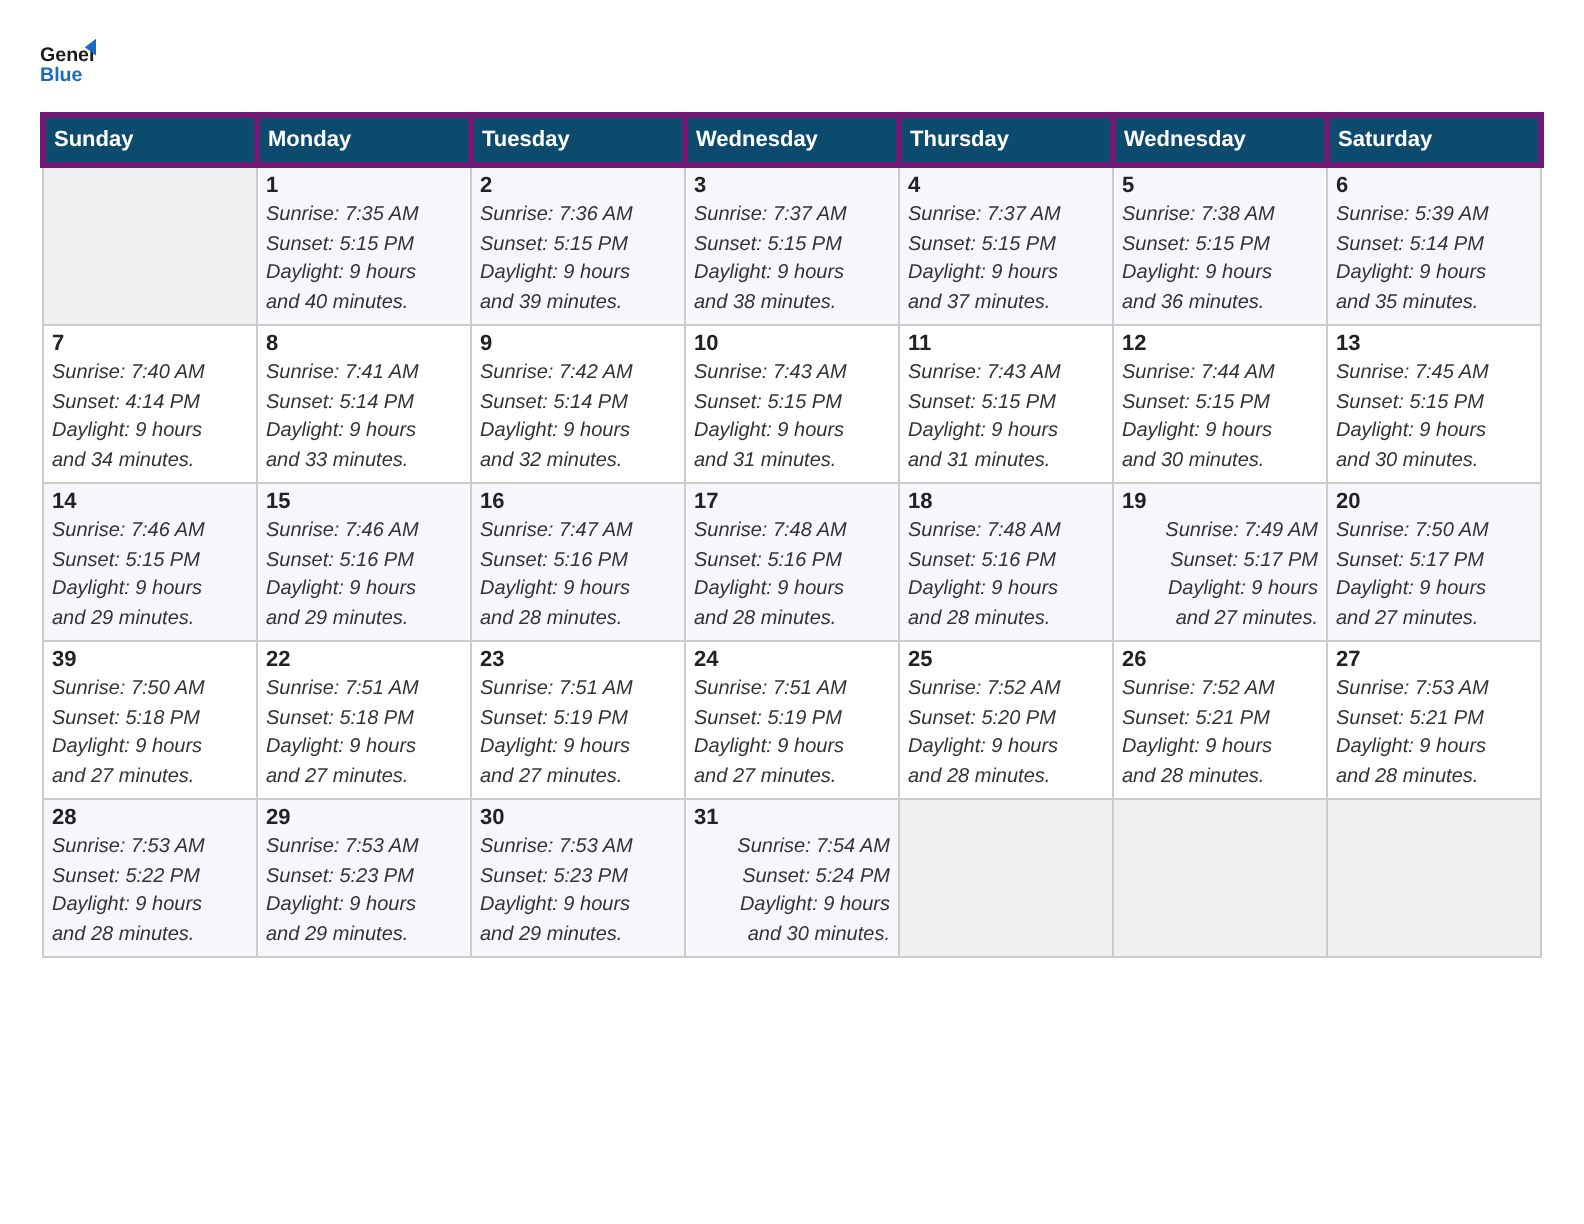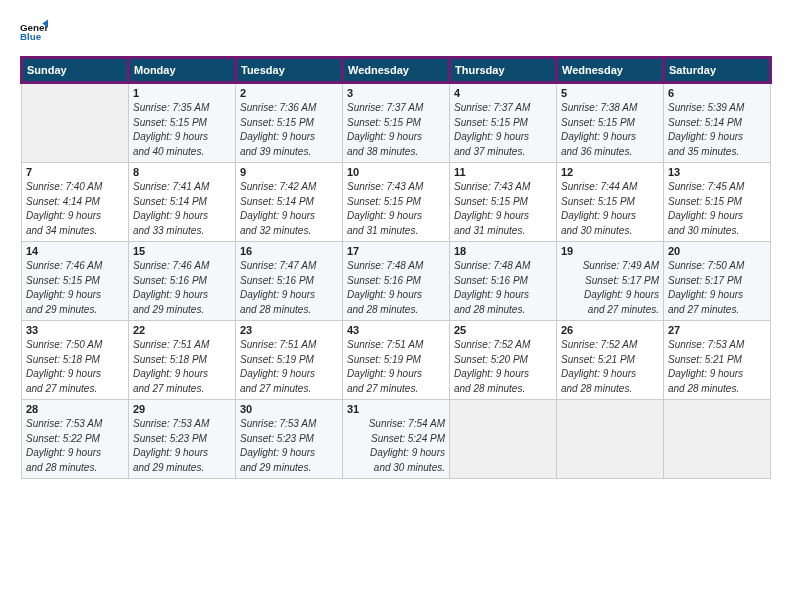--- a/index.html
+++ b/index.html
@@ -261,42 +261,42 @@
           <td>
             <span class="day-number">20</span>
             <div class="day-info" style="white-space: pre-line;">Sunrise: 7:50 AM
 Sunset: 5:17 PM
 Daylight: 9 hours
 and 27 minutes.</div>
           </td>
         </tr>
         <tr class="week-row">
           <td>
-            <span class="day-number">33</span>
+            <span class="day-number">39</span>
             <div class="day-info" style="white-space: pre-line;">Sunrise: 7:50 AM
 Sunset: 5:18 PM
 Daylight: 9 hours
 and 27 minutes.</div>
           </td>
           <td>
             <span class="day-number">22</span>
             <div class="day-info" style="white-space: pre-line;">Sunrise: 7:51 AM
 Sunset: 5:18 PM
 Daylight: 9 hours
 and 27 minutes.</div>
           </td>
           <td>
             <span class="day-number">23</span>
             <div class="day-info" style="white-space: pre-line;">Sunrise: 7:51 AM
 Sunset: 5:19 PM
 Daylight: 9 hours
 and 27 minutes.</div>
           </td>
           <td>
-            <span class="day-number">43</span>
+            <span class="day-number">24</span>
             <div class="day-info" style="white-space: pre-line;">Sunrise: 7:51 AM
 Sunset: 5:19 PM
 Daylight: 9 hours
 and 27 minutes.</div>
           </td>
           <td>
             <span class="day-number">25</span>
             <div class="day-info" style="white-space: pre-line;">Sunrise: 7:52 AM
 Sunset: 5:20 PM
 Daylight: 9 hours

